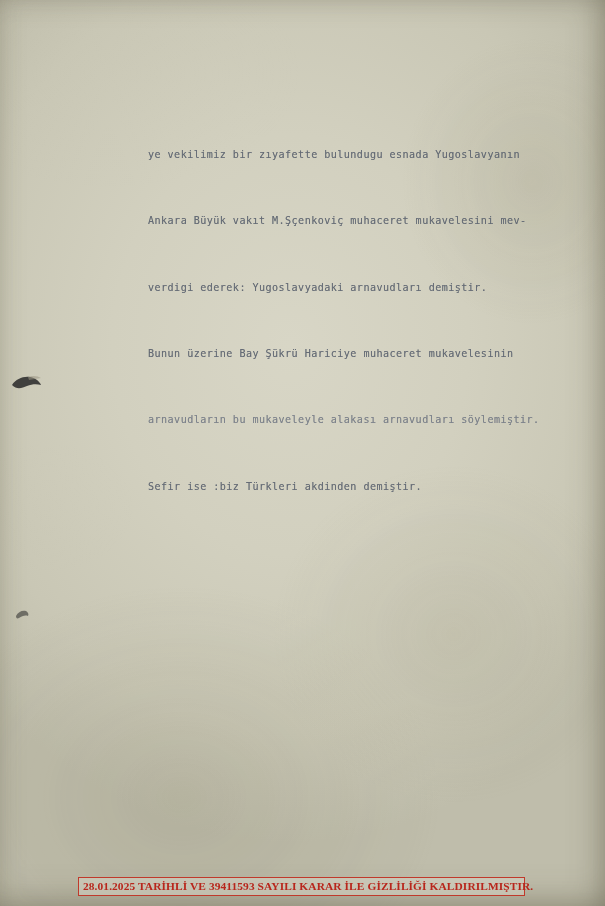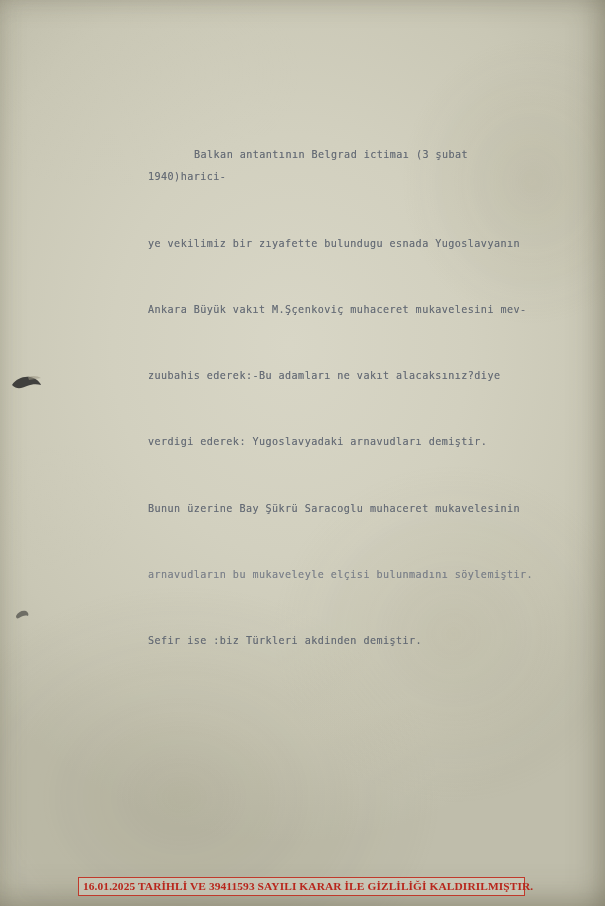--- a/index.html
+++ b/index.html
@@ -115,34 +115,32 @@
     white-space: nowrap;
     z-index: 6;
   }
 </style>
 </head>
 <body>
 
 <div id="page">
 
   <div id="typed-body">
-    <span class="ln first">Balkan antantının Belgrad ictimaı (3 şubat 1940)harici-</span>
     <span class="ln">ye vekilimiz bir zıyafette bulundugu esnada Yugoslavyanın</span>
     <span class="ln">Ankara Büyük vakıt M.Şçenkoviç muhaceret mukavelesini mev-</span>
-    <span class="ln">zuubahis ederek:-Bu adamları ne vakıt alacaksınız?diye</span>
     <span class="ln">verdigi ederek: Yugoslavyadaki arnavudları demiştir.</span>
-    <span class="ln">Bunun üzerine Bay Şükrü Saracoglu muhaceret mukavelesinin</span>
-    <span class="ln faint">arnavudların bu mukaveleyle elçisi bulunmadını söylemiştir.</span>
+    <span class="ln">Bunun üzerine Bay Şükrü Hariciye muhaceret mukavelesinin</span>
+    <span class="ln faint">arnavudların bu mukaveleyle alakası arnavudları söylemiştir.</span>
     <span class="ln">Sefir ise :biz Türkleri akdinden demiştir.</span>
   </div>
 
   <svg class="mark" id="punch-upper" viewBox="0 0 34 26">
     <path d="M2,13 C6,7 13,4 20,5 C26,6 30,10 31,13 C27,12 22,12 17,14 C12,16 7,18 2,13 Z" fill="#2c2c2c" opacity="0.88"></path>
     <path d="M18,5 C23,3 28,4 31,6 C27,7 23,7 19,8 Z" fill="#9a9684" opacity="0.55"></path>
   </svg>
 
   <svg class="mark" id="punch-lower" viewBox="0 0 16 14">
     <path d="M2,8 C4,4 8,2 12,3 C14,4 15,6 14,8 C11,7 8,8 5,10 C3,11 2,10 2,8 Z" fill="#4a4a46" opacity="0.7"></path>
   </svg>
 
-  <div id="declassify-stamp">16.01.2025 TARİHLİ VE 39411593 SAYILI KARAR İLE GİZLİLİĞİ KALDIRILMIŞTIR.</div>
+  <div id="declassify-stamp">28.01.2025 TARİHLİ VE 39411593 SAYILI KARAR İLE GİZLİLİĞİ KALDIRILMIŞTIR.</div>
 
 </div>
 
 </body></html>

